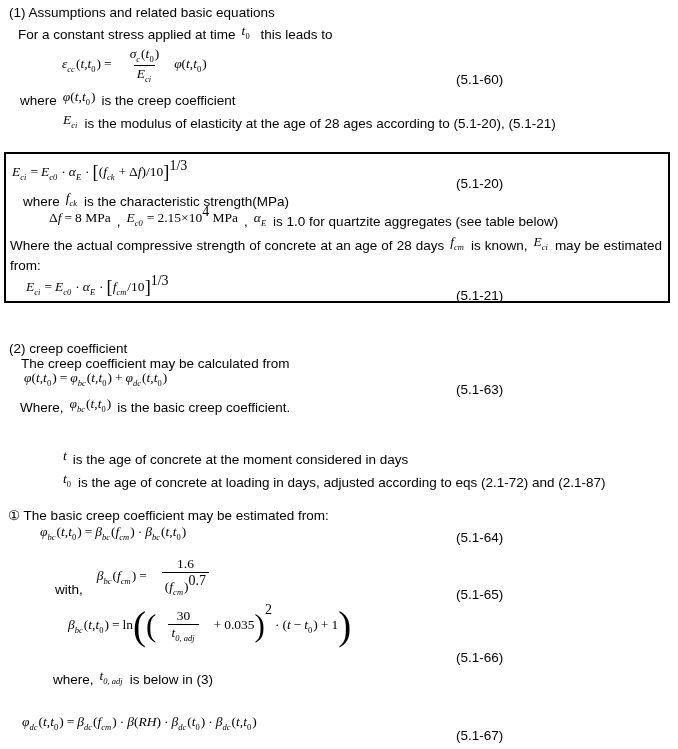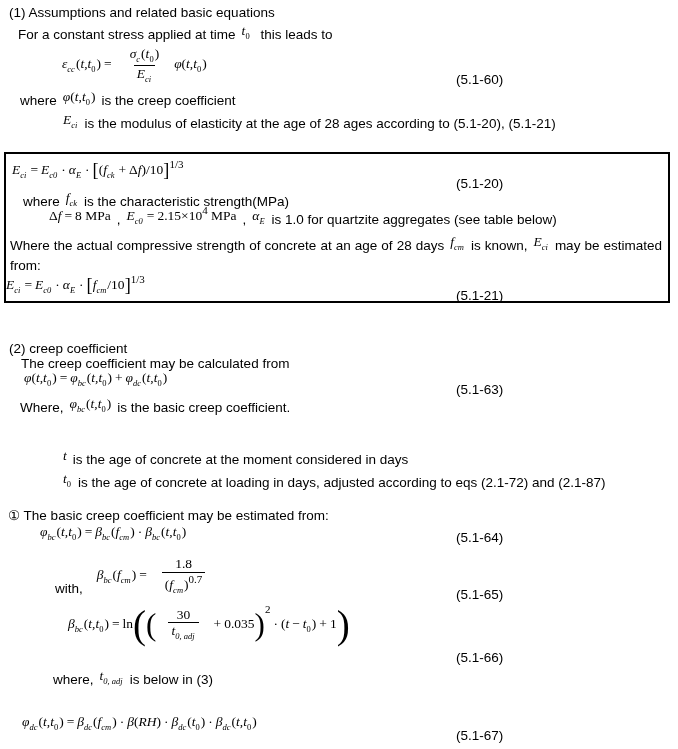--- a/index.html
+++ b/index.html
@@ -15,42 +15,42 @@
   .box { position:absolute; border:2px solid #000000; background:#ffffff; }
 
   
   .math { font-family:"Liberation Serif", serif; font-size:13.5px; line-height:normal; }
   .dmath { display:inline-block; }
   .im { display:inline-block; position:relative; top:-4px; margin:0 6px; }
   .mi { font-style:italic; }
   .mr { font-style:normal; }
   .mo { margin:0 3px; }
   .msub { font-size:8.5px; font-style:italic; vertical-align:-4px; margin-right:1px; }
-  .msup { font-size:11px; font-style:normal; vertical-align:6px; }
+  .msup { font-size:14px; font-style:normal; vertical-align:6px; }
   .mdel { font-family:"Liberation Serif", serif; vertical-align:middle; }
   .mfrac { display:inline-flex; flex-direction:column; align-items:center;
            vertical-align:middle; margin:0 12px; line-height:1.15; text-align:center; }
   .mnum { display:block; padding:0 3px; }
   .mden { display:block; padding:0 3px; border-top:1px solid #000000; }
   .eqnum { position:absolute; left:456px; font-family:"Liberation Sans", sans-serif; }
   .eqlead { font-family:"Liberation Sans", sans-serif; }
 
   
   #b1{top:4px;left:9px}
   #b2{top:26px;left:18px}
   #b3{top:46px;left:0;width:678px} #b3 .dmath{margin-left:62px} #b3 .eqnum{top:26px}
   #b4{top:92px;left:20px}
   #b5{top:115px;left:57px}
   #bx{top:152px;left:4px;width:666px;height:151px}
   #bx .eqnum{left:450px}
   #x1{top:4px;left:0;width:660px} #x1 .dmath{margin-left:6px} #x1 .eqnum{top:18px}
   #x2{top:39px;left:17px}
   #x3{top:54px;left:37px}
   #x4{top:82px;left:4px;width:652px}
-  #x5{top:119px;left:0;width:660px} #x5 .dmath{margin-left:0} #x5 .eqnum{top:15px}
+  #x5{top:119px;left:0;width:660px} #x5 .dmath{margin-left:20px} #x5 .eqnum{top:15px}
   #b7{top:340px;left:9px}
   #b8{top:355px;left:21px}
   #b9{top:370px;left:0;width:678px} #b9 .dmath{margin-left:24px} #b9 .eqnum{top:12px}
   #b10{top:399px;left:20px}
   #b11{top:426px;left:57px}
   #b12{top:451px;left:57px}
   #b13{top:474px;left:57px}
   #b14{top:507px;left:8px}
   #b15{top:524px;left:0;width:678px} #b15 .dmath{margin-left:40px} #b15 .eqnum{top:6px}
   #b16{top:556px;left:0;width:678px}
@@ -82,21 +82,21 @@
     </div>
     <div class="line" id="b7"><span class="run">(2) creep coefficient</span></div>
     <div class="line" id="b8"><span class="run">The creep coefficient may be calculated from</span></div>
     <div class="eq" id="b9"><span class="math dmath"><span class="mi">φ</span><span class="mr">(</span><span class="mi">t</span><span class="mr">,</span><span class="mi">t</span><span class="msub" style="font-style: normal;">0</span><span class="mr">)</span><span class="mo">=</span><span class="mi">φ</span><span class="msub">bc</span><span class="mr">(</span><span class="mi">t</span><span class="mr">,</span><span class="mi">t</span><span class="msub" style="font-style: normal;">0</span><span class="mr">)</span><span class="mo">+</span><span class="mi">φ</span><span class="msub">dc</span><span class="mr">(</span><span class="mi">t</span><span class="mr">,</span><span class="mi">t</span><span class="msub" style="font-style: normal;">0</span><span class="mr">)</span></span><span class="eqnum">(5.1-63)</span></div>
     <div class="line" id="b10"><span class="run">Where,</span><span class="math im"><span class="mi">φ</span><span class="msub">bc</span><span class="mr">(</span><span class="mi">t</span><span class="mr">,</span><span class="mi">t</span><span class="msub" style="font-style: normal;">0</span><span class="mr">)</span></span><span class="run">is the basic creep coefficient.</span></div>
     <div class="line" id="b12"><span class="math im"><span class="mi">t</span></span><span class="run">is the age of concrete at the moment considered in days</span></div>
     <div class="line" id="b13"><span class="math im"><span class="mi">t</span><span class="msub" style="font-style: normal;">0</span></span><span class="run">is the age of concrete at loading in days, adjusted according to eqs (2.1-72) and (2.1-87)</span></div>
     <div class="line" id="b14"><span class="run">① The basic creep coefficient may be estimated from:</span></div>
     <div class="eq" id="b15"><span class="math dmath"><span class="mi">φ</span><span class="msub">bc</span><span class="mr">(</span><span class="mi">t</span><span class="mr">,</span><span class="mi">t</span><span class="msub" style="font-style: normal;">0</span><span class="mr">)</span><span class="mo">=</span><span class="mi">β</span><span class="msub">bc</span><span class="mr">(</span><span class="mi">f</span><span class="msub">cm</span><span class="mr">)</span><span class="mo">·</span><span class="mi">β</span><span class="msub">bc</span><span class="mr">(</span><span class="mi">t</span><span class="mr">,</span><span class="mi">t</span><span class="msub" style="font-style: normal;">0</span><span class="mr">)</span></span><span class="eqnum">(5.1-64)</span></div>
     <div class="eq" id="b16"><span class="eqlead">with,</span><span class="math dmath"><span class="mi">β</span><span class="msub">bc</span><span class="mr">(</span><span class="mi">f</span><span class="msub">cm</span><span class="mr">)</span><span class="mo">=</span><span class="mfrac">
-          <span class="mnum"><span class="mr">1.8</span></span>
+          <span class="mnum"><span class="mr">1.6</span></span>
           <span class="mden"><span class="mr">(</span><span class="mi">f</span><span class="msub">cm</span><span class="mr">)</span><span class="msup">0.7</span></span>
         </span></span><span class="eqnum">(5.1-65)</span></div>
     <div class="eq" id="b17"><span class="math dmath"><span class="mi">β</span><span class="msub">bc</span><span class="mr">(</span><span class="mi">t</span><span class="mr">,</span><span class="mi">t</span><span class="msub" style="font-style: normal;">0</span><span class="mr">)</span><span class="mo">=</span><span class="mr">ln</span><span class="mdel" style="font-size: 2.9em;">(</span><span class="mdel" style="font-size: 2.3em;">(</span><span class="mfrac">
           <span class="mnum"><span class="mr">30</span></span>
           <span class="mden"><span class="mi">t</span><span class="msub">0, adj</span></span>
         </span><span class="mo">+</span><span class="mr">0.035</span><span class="mdel" style="font-size: 2.3em;">)</span><span class="msup" style="vertical-align: 15px;">2</span><span class="mo">·</span><span class="mr">(</span><span class="mi">t</span><span class="mo">−</span><span class="mi">t</span><span class="msub" style="font-style: normal;">0</span><span class="mr">)</span><span class="mo">+</span><span class="mr">1</span><span class="mdel" style="font-size: 2.9em;">)</span></span><span class="eqnum">(5.1-66)</span></div>
     <div class="line" id="b18"><span class="run">where,</span><span class="math im"><span class="mi">t</span><span class="msub">0, adj</span></span><span class="run">is below in (3)</span></div>
     <div class="eq" id="b20"><span class="math dmath"><span class="mi">φ</span><span class="msub">dc</span><span class="mr">(</span><span class="mi">t</span><span class="mr">,</span><span class="mi">t</span><span class="msub" style="font-style: normal;">0</span><span class="mr">)</span><span class="mo">=</span><span class="mi">β</span><span class="msub">dc</span><span class="mr">(</span><span class="mi">f</span><span class="msub">cm</span><span class="mr">)</span><span class="mo">·</span><span class="mi">β</span><span class="mr">(</span><span class="mi">RH</span><span class="mr">)</span><span class="mo">·</span><span class="mi">β</span><span class="msub">dc</span><span class="mr">(</span><span class="mi">t</span><span class="msub" style="font-style: normal;">0</span><span class="mr">)</span><span class="mo">·</span><span class="mi">β</span><span class="msub">dc</span><span class="mr">(</span><span class="mi">t</span><span class="mr">,</span><span class="mi">t</span><span class="msub" style="font-style: normal;">0</span><span class="mr">)</span></span><span class="eqnum">(5.1-67)</span></div>
   </div>
 

